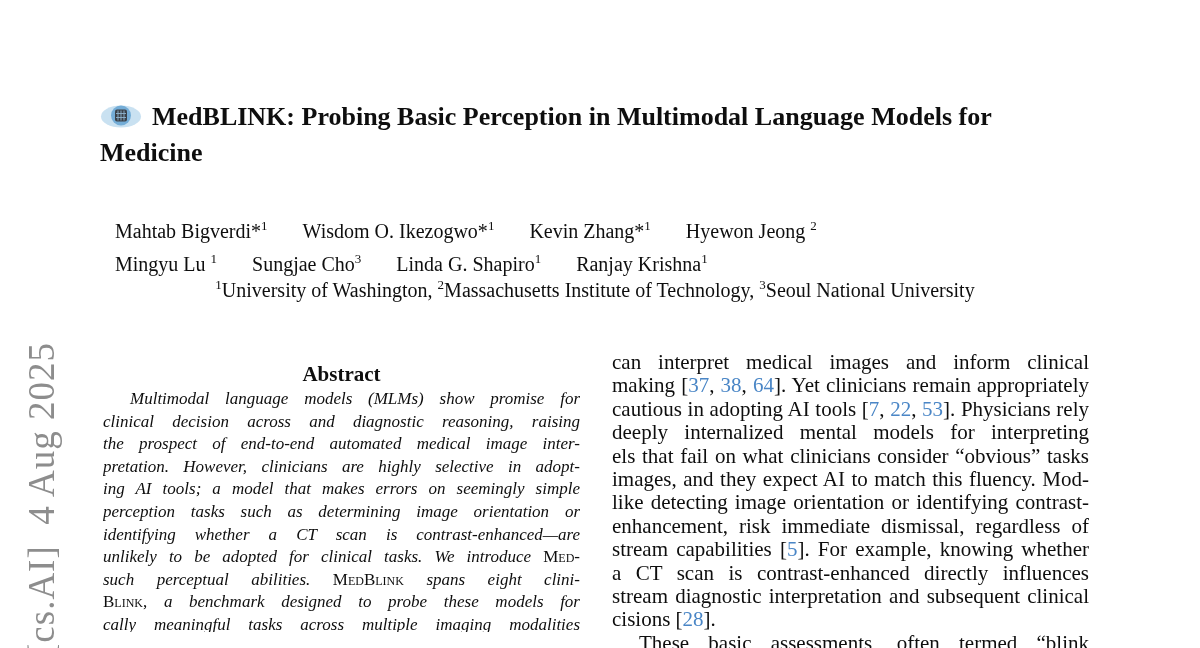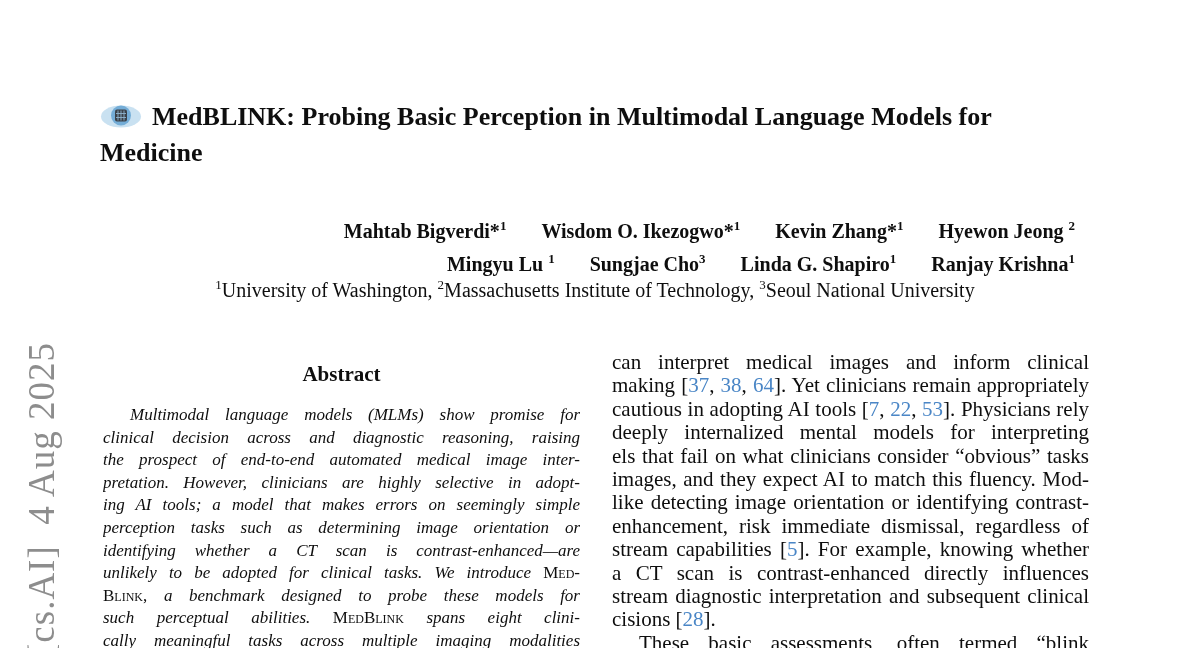--- a/index.html
+++ b/index.html
@@ -24,37 +24,37 @@
   .title-block {
     position:absolute; left:100px; top:99px; width:990px;
     text-align:left; font-weight:bold; font-size:26px; line-height:36px;
   }
   .title-line { white-space:nowrap; }
   .eye-icon { vertical-align:-6px; margin-right:10px; }
 
   
   .authors {
     position:absolute; left:100px; top:212px; width:990px;
-    text-align:right; font-weight:bold; font-size:20px; line-height:27.5px;
+    text-align:left; font-weight:normal; font-size:20px; line-height:27.5px;
   }
   .author { margin:0 15px; white-space:nowrap; }
   .authors sup, .affils sup { font-size:13px; }
   .affils {
     position:absolute; left:100px; top:277px; width:990px;
     text-align:center; font-size:20px;
   }
   .affil { white-space:nowrap; }
 
   
   .abs-head {
     position:absolute; left:103px; top:350px; width:477px;
     text-align:center; font-weight:bold; font-size:21px;margin-top:12px;
   }
   .abs-text {
-    position:absolute; left:103px; top:404px; width:477px; height:244px;
+    position:absolute; left:103px; top:388px; width:477px; height:244px;
     overflow:hidden; font-style:italic; font-size:17px;
   }
   .abs-text .tline { height:22.6px; line-height:22.6px; overflow:hidden; }
 
   
   .intro-text {
     position:absolute; left:612px; top:351px; width:477px; height:297px;
     overflow:hidden; font-size:21px;
   }
   .intro-text .tline { height:23.4px; line-height:23.4px; overflow:hidden; }
@@ -105,22 +105,22 @@
   <div class="abs-head">Abstract</div>
   <div class="abs-text">
       <div class="tline just ind"><span>Multimodal language models (MLMs) show promise for</span></div>
       <div class="tline just"><span>clinical decision across and diagnostic reasoning, raising</span></div>
       <div class="tline just"><span>the prospect of end-to-end automated medical image inter-</span></div>
       <div class="tline just"><span>pretation. However, clinicians are highly selective in adopt-</span></div>
       <div class="tline just"><span>ing AI tools; a model that makes errors on seemingly simple</span></div>
       <div class="tline just"><span>perception tasks such as determining image orientation or</span></div>
       <div class="tline just"><span>identifying whether a CT scan is contrast-enhanced—are</span></div>
       <div class="tline just"><span>unlikely to be adopted for clinical tasks. We introduce </span><span class="sc">Med-</span></div>
+      <div class="tline just"><span>such perceptual abilities. </span><span class="sc">MedBlink</span><span> spans eight clini-</span></div>
       <div class="tline just"><span class="sc">Blink,</span><span> a benchmark designed to probe these models for</span></div>
-      <div class="tline just"><span>such perceptual abilities. </span><span class="sc">MedBlink</span><span> spans eight clini-</span></div>
       <div class="tline just"><span>cally meaningful tasks across multiple imaging modalities</span></div>
     </div>
 
   <div class="intro-text">
       <div class="tline just"><span>can interpret medical images and inform clinical decision-</span></div>
       <div class="tline just"><span>making [</span><span class="cite">37</span><span>, </span><span class="cite">38</span><span>, </span><span class="cite">64</span><span>]. Yet clinicians remain appropriately</span></div>
       <div class="tline just"><span>cautious in adopting AI tools [</span><span class="cite">7</span><span>, </span><span class="cite">22</span><span>, </span><span class="cite">53</span><span>]. Physicians rely on</span></div>
       <div class="tline just"><span>deeply internalized mental models for interpreting medical</span></div>
       <div class="tline just"><span>els that fail on what clinicians consider “obvious” tasks</span></div>
       <div class="tline just"><span>images, and they expect AI to match this fluency. Mod-</span></div>

